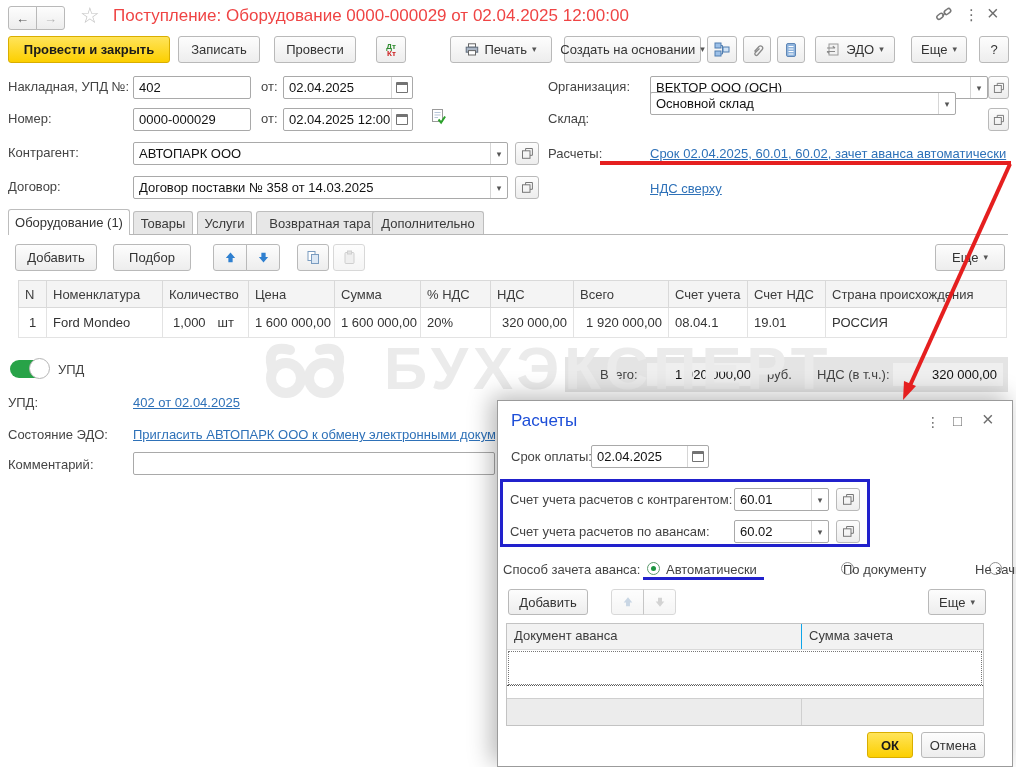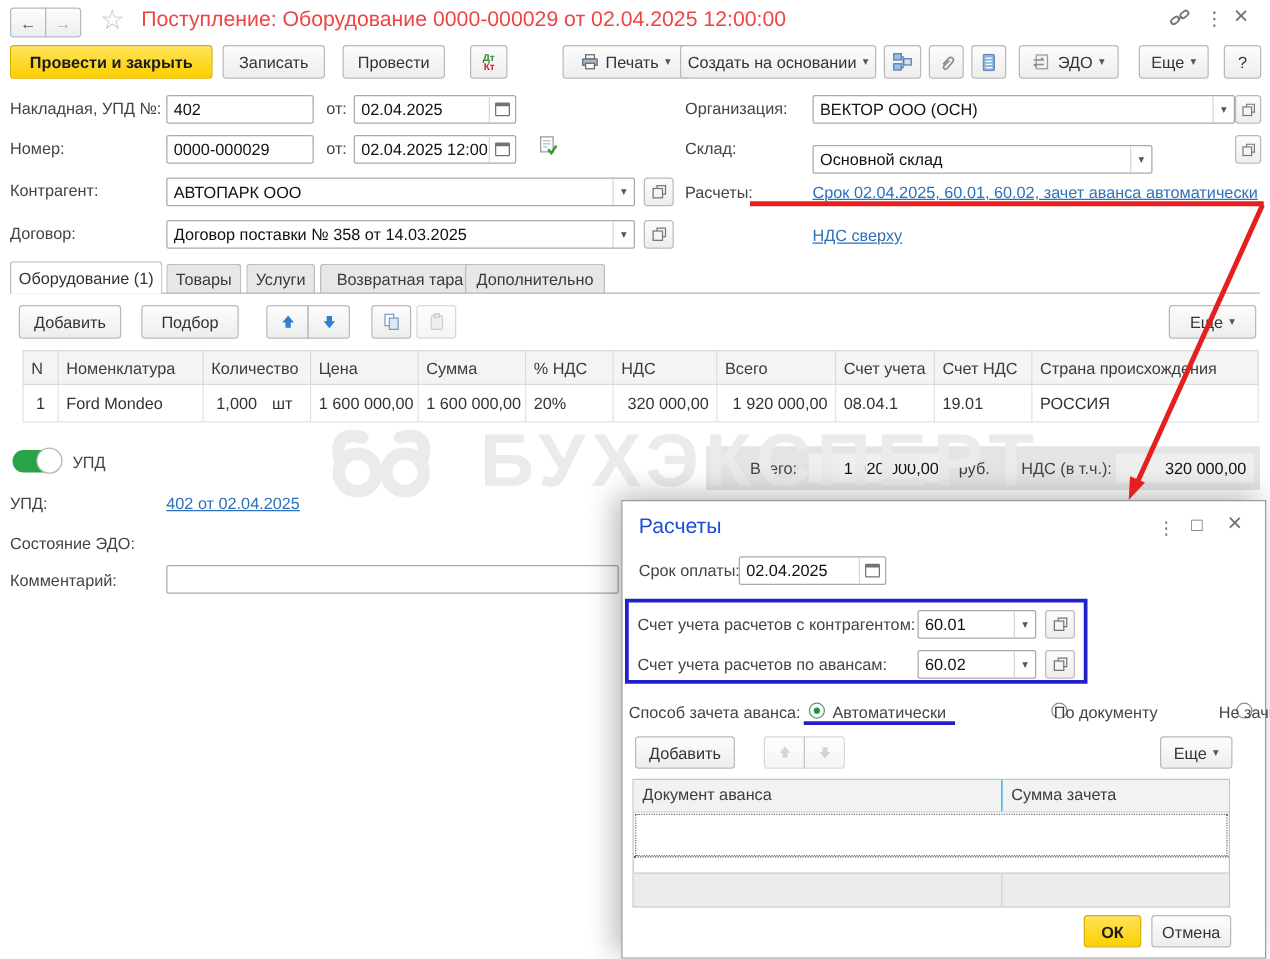--- a/index.html
+++ b/index.html
@@ -125,21 +125,21 @@
   <div class="abs btn" style="left:418px; top:36px; width:102px;margin-left:32px;">
     <svg width="14" height="13" viewBox="0 0 14 13">
       <rect x="3.5" y="0.8" width="7" height="3.4" fill="#fff" stroke="#666"></rect>
       <rect x="1.2" y="4.2" width="11.5" height="5" fill="#aab6c6" stroke="#5f6b7a"></rect>
       <rect x="3.5" y="7.6" width="7" height="4.4" fill="#fff" stroke="#666"></rect>
     </svg>
     <span>Печать</span>
     <span class="dd-arrow">▾</span>
   </div>
 
-  <div class="abs btn" style="left:544px; top:36px; width:157px;">
+  <div class="abs btn" style="left:564px; top:36px; width:137px;">
     <span>Создать на основании</span>
     <span class="dd-arrow">▾</span>
   </div>
 
   <div class="abs btn btn-icon" style="left:707px; top:36px;">
     <svg width="16" height="15" viewBox="0 0 16 15">
       <rect x="1" y="1" width="6" height="5" fill="#9cc0e8" stroke="#4f7db0"></rect>
       <rect x="9" y="5" width="6" height="5" fill="#cfe2f5" stroke="#4f7db0"></rect>
       <rect x="1" y="9" width="6" height="5" fill="#9cc0e8" stroke="#4f7db0"></rect>
       <path d="M7 3.5 H8.5 V12 H7 M8.5 7.5 H9" fill="none" stroke="#4f7db0"></path>
@@ -228,21 +228,21 @@
     <span class="combo-arrow">▾</span>
   </div>
   <div class="abs open-btn" style="left:988px; top:76px; width:21px;">
     <svg width="12" height="12" viewBox="0 0 13 13">
       <rect x="1.5" y="3.8" width="7.5" height="7.5" fill="none" stroke="#777"></rect>
       <path d="M4.6 3.8 V1.5 H11.4 V8.3 H9" fill="none" stroke="#777"></path>
     </svg>
   </div>
 
   <div class="abs lbl" style="left:548px; top:111px;">Склад:</div>
-  <div class="abs input combo" style="left:650px; top:116px; width:272px;gap:36px;">
+  <div class="abs input combo" style="left:650px; top:92px; width:306px;gap:36px;">
     <span class="val">Основной склад</span>
     <span class="combo-arrow">▾</span>
   </div>
   <div class="abs open-btn" style="left:988px; top:108px; width:21px;">
     <svg width="12" height="12" viewBox="0 0 13 13">
       <rect x="1.5" y="3.8" width="7.5" height="7.5" fill="none" stroke="#777"></rect>
       <path d="M4.6 3.8 V1.5 H11.4 V8.3 H9" fill="none" stroke="#777"></path>
     </svg>
   </div>
 
@@ -347,20 +347,21 @@
 
   <div class="toggle">
       <div class="knob"></div>
     </div>
   <div class="abs lbl" style="left:58px; top:362px;">УПД</div>
 
   <div class="abs lbl" style="left:8px; top:395px;">УПД:</div>
   <div class="abs link" style="left:133px; top:395px;">402 от 02.04.2025</div>
 
   <div class="abs lbl" style="left:8px; top:427px;">Состояние ЭДО:</div>
+  <div class="abs link" style="left:133px; top:427px; width:362px; overflow:hidden;">Пригласить АВТОПАРК ООО к обмену электронными докум</div>
 
   <div class="abs lbl" style="left:8px; top:457px;">Комментарий:</div>
   <div class="abs input" style="left:133px; top:452px; width:362px;"></div>
 
   <div class="watermark">
     <svg width="100" height="66" viewBox="0 0 100 66">
       <g fill="none" stroke="#ebebeb" stroke-width="10" stroke-linecap="round">
         <circle cx="30" cy="42" r="15"></circle>
         <circle cx="68" cy="42" r="15"></circle>
         <path d="M16 32 Q10 8 34 14"></path>

